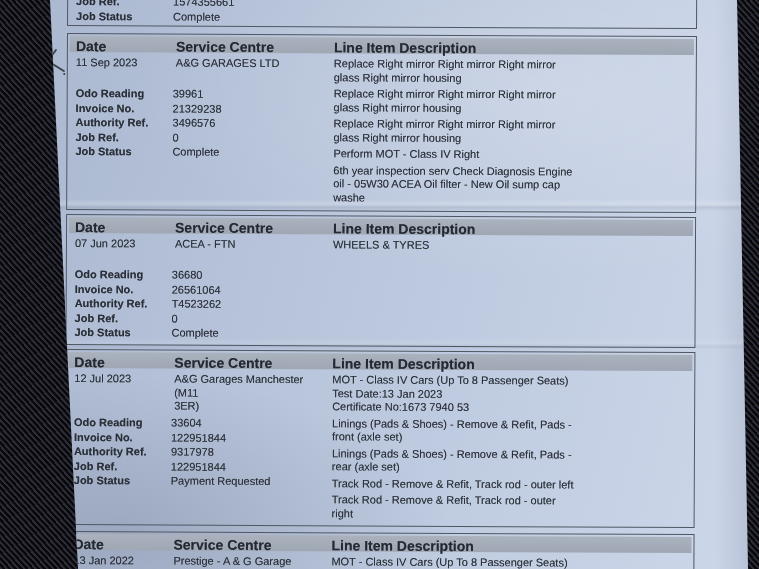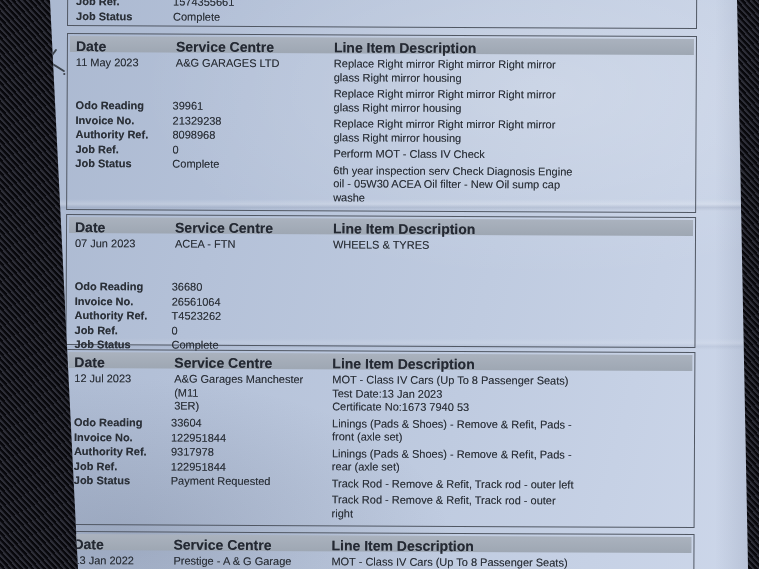--- a/index.html
+++ b/index.html
@@ -49,21 +49,21 @@
     position:absolute;left:2px;right:2px;top:2px;height:16px;
     background:linear-gradient(180deg,#aab2be,#9ea7b3);
   }
   .band .h{position:absolute;top:2px;font-size:14px;font-weight:bold;color:#242933;white-space:nowrap;}
   .h-date{left:6px;}
   .h-centre{left:106px;}
   .h-item{left:264px;}
   .mainrow{position:absolute;left:8px;top:22px;width:252px;font-size:11px;}
   .mr-date{position:absolute;left:0;top:0;width:96px;}
   .mr-centre{position:absolute;left:100px;top:0;width:152px;white-space:pre-line;line-height:13.5px;}
-  .fields{position:absolute;left:8px;font-size:11px;line-height:14.5px;top:64px;}
+  .fields{position:absolute;left:8px;font-size:11px;line-height:14.5px;top:52px;}
   .frow{white-space:nowrap;}
   .flabel{display:inline-block;width:97px;font-weight:bold;}
   .items{position:absolute;left:266px;top:22px;width:264px;font-size:11px;line-height:13.5px;}
   .items p{margin:0 0 3px 0;white-space:pre-line;}
   .penmark{position:absolute;left:33px;top:47px;width:36px;height:32px;opacity:.92;}
 </style>
 </head>
 <body>
 
 <div class="stage">
@@ -93,38 +93,38 @@
         </div>
       </section>
 
       <section class="svc-table" style="top:33px;height:177px;">
         <div class="band">
           <span class="h h-date">Date</span>
           <span class="h h-centre">Service Centre</span>
           <span class="h h-item">Line Item Description</span>
         </div>
         <div class="mainrow">
-          <span class="mr-date">11 May 2023</span>
+          <span class="mr-date">11 Sep 2023</span>
           <span class="mr-centre">A&amp;G GARAGES LTD</span>
         </div>
         <div class="fields">
           <div class="frow"><span class="flabel">Odo Reading</span><span class="fvalue">39961</span></div>
           <div class="frow"><span class="flabel">Invoice No.</span><span class="fvalue">21329238</span></div>
-          <div class="frow"><span class="flabel">Authority Ref.</span><span class="fvalue">8098968</span></div>
+          <div class="frow"><span class="flabel">Authority Ref.</span><span class="fvalue">3496576</span></div>
           <div class="frow"><span class="flabel">Job Ref.</span><span class="fvalue">0</span></div>
           <div class="frow"><span class="flabel">Job Status</span><span class="fvalue">Complete</span></div>
         </div>
         <div class="items">
           <p>Replace Right mirror Right mirror Right mirror
 glass Right mirror housing</p>
           <p>Replace Right mirror Right mirror Right mirror
 glass Right mirror housing</p>
           <p>Replace Right mirror Right mirror Right mirror
 glass Right mirror housing</p>
-          <p>Perform MOT - Class IV Check</p>
+          <p>Perform MOT - Class IV Right</p>
           <p>6th year inspection serv Check Diagnosis Engine
 oil - 05W30 ACEA Oil filter - New Oil sump cap
 washe</p>
         </div>
       </section>
 
       <section class="svc-table" style="top:214px;height:131px;">
         <div class="band">
           <span class="h h-date">Date</span>
           <span class="h h-centre">Service Centre</span>

